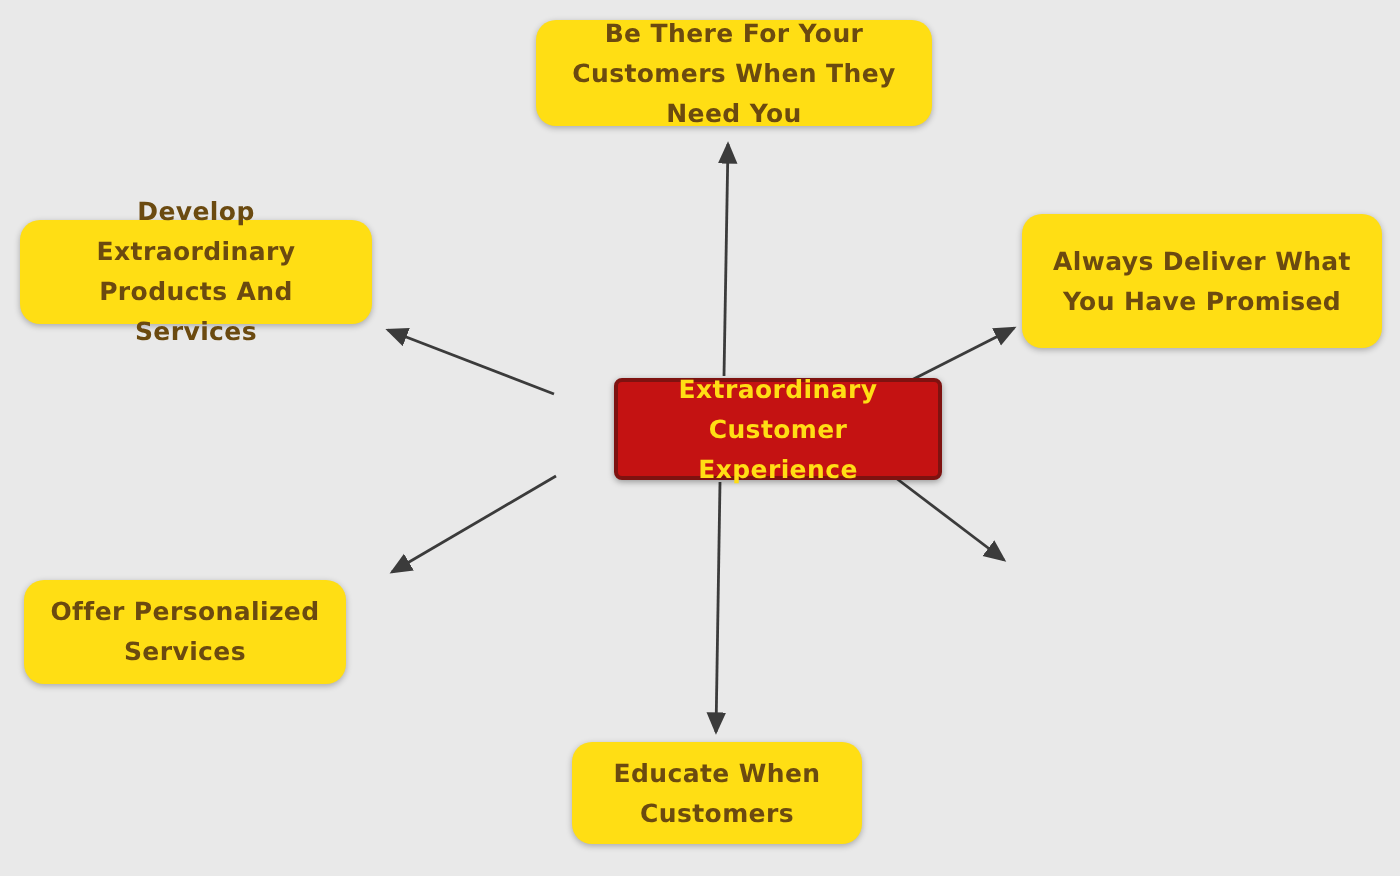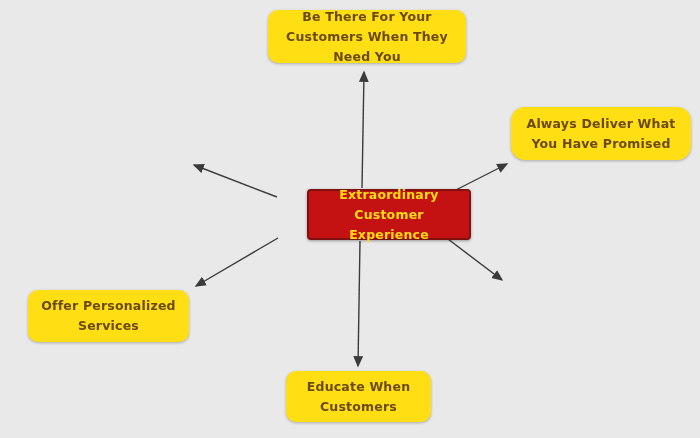--- a/index.html
+++ b/index.html
@@ -47,23 +47,23 @@
   }
   .node.center {
     background: #c41212;
     color: #ffde14;
     border: 2px solid #7e1210;
     border-radius: 4px;
     box-shadow: 0 1px 3px rgba(0,0,0,0.35);
   }
   .node-top          { left: 268px; top: 10px;  width: 198px; height: 53px; }
   .node-top-left     { left: 10px;  top: 110px; width: 176px; height: 52px; }
-  .node-top-right    { left: 511px; top: 107px; width: 180px; height: 53px; border-radius: 14px; }
+  .node-top-right    { left: 511px; top: 107px; width: 180px; height: 67px; }
   .node-center       { left: 279px; top: 189px; width: 164px; height: 51px; margin-left: 28px; }
-  .node-bottom-left  { left: 28px;  top: 290px; width: 161px; height: 52px; }
+  .node-bottom-left  { left: 12px;  top: 290px; width: 161px; height: 52px; }
   .node-bottom-right { left: 506px; top: 284px; width: 188px; height: 56px; }
   .node-bottom       { left: 286px; top: 371px; width: 145px; height: 51px; }
 </style>
 </head>
 <body>
 
 <div class="canvas">
 
   <svg class="arrows" width="700" height="438" viewBox="0 0 700 438" xmlns="http://www.w3.org/2000/svg">
     <defs>
@@ -74,20 +74,21 @@
     <line x1="362" y1="188" x2="364" y2="72" stroke="#3b3b3b" stroke-width="1.4" marker-end="url(#arrowhead)"></line>
     <line x1="277" y1="197" x2="194" y2="165" stroke="#3b3b3b" stroke-width="1.4" marker-end="url(#arrowhead)"></line>
     <line x1="444" y1="196" x2="507" y2="164" stroke="#3b3b3b" stroke-width="1.4" marker-end="url(#arrowhead)"></line>
     <line x1="278" y1="238" x2="196" y2="286" stroke="#3b3b3b" stroke-width="1.4" marker-end="url(#arrowhead)"></line>
     <line x1="444" y1="236" x2="502" y2="280" stroke="#3b3b3b" stroke-width="1.4" marker-end="url(#arrowhead)"></line>
     <line x1="360" y1="241" x2="358" y2="366" stroke="#3b3b3b" stroke-width="1.4" marker-end="url(#arrowhead)"></line>
   </svg>
 
   <div class="node satellite node-top">Be There For Your Customers When They Need You</div>
 
+  <div class="node satellite node-top-left">Develop Extraordinary Products And Services</div>
 
   <div class="node satellite node-top-right">Always Deliver What You Have Promised</div>
 
   <div class="node center node-center">Extraordinary Customer Experience</div>
 
   <div class="node satellite node-bottom-left">Offer Personalized Services</div>
 
 
   <div class="node satellite node-bottom">Educate When Customers</div>
 

